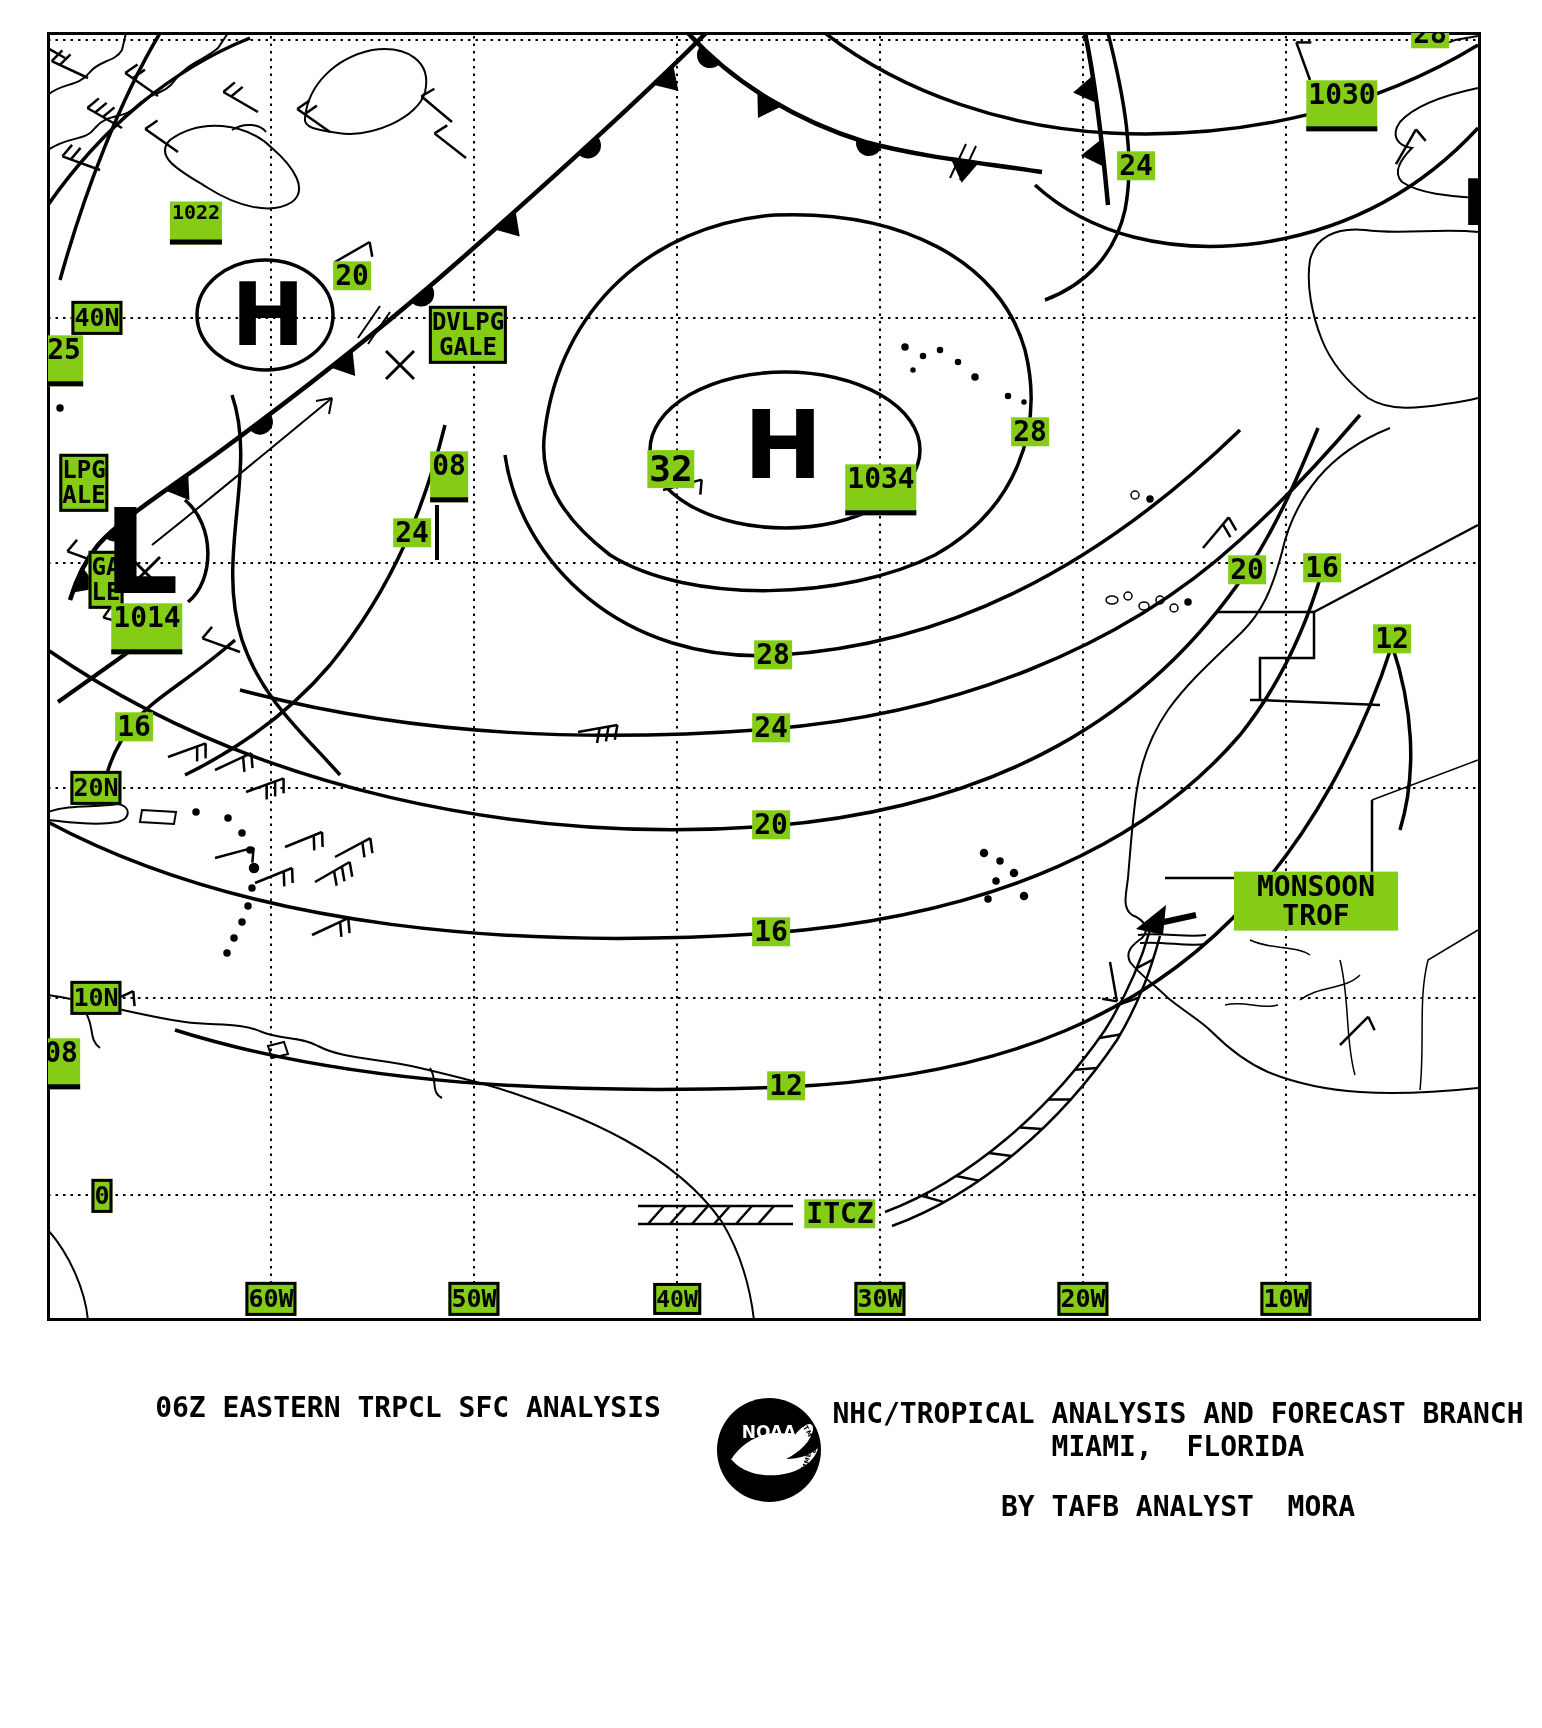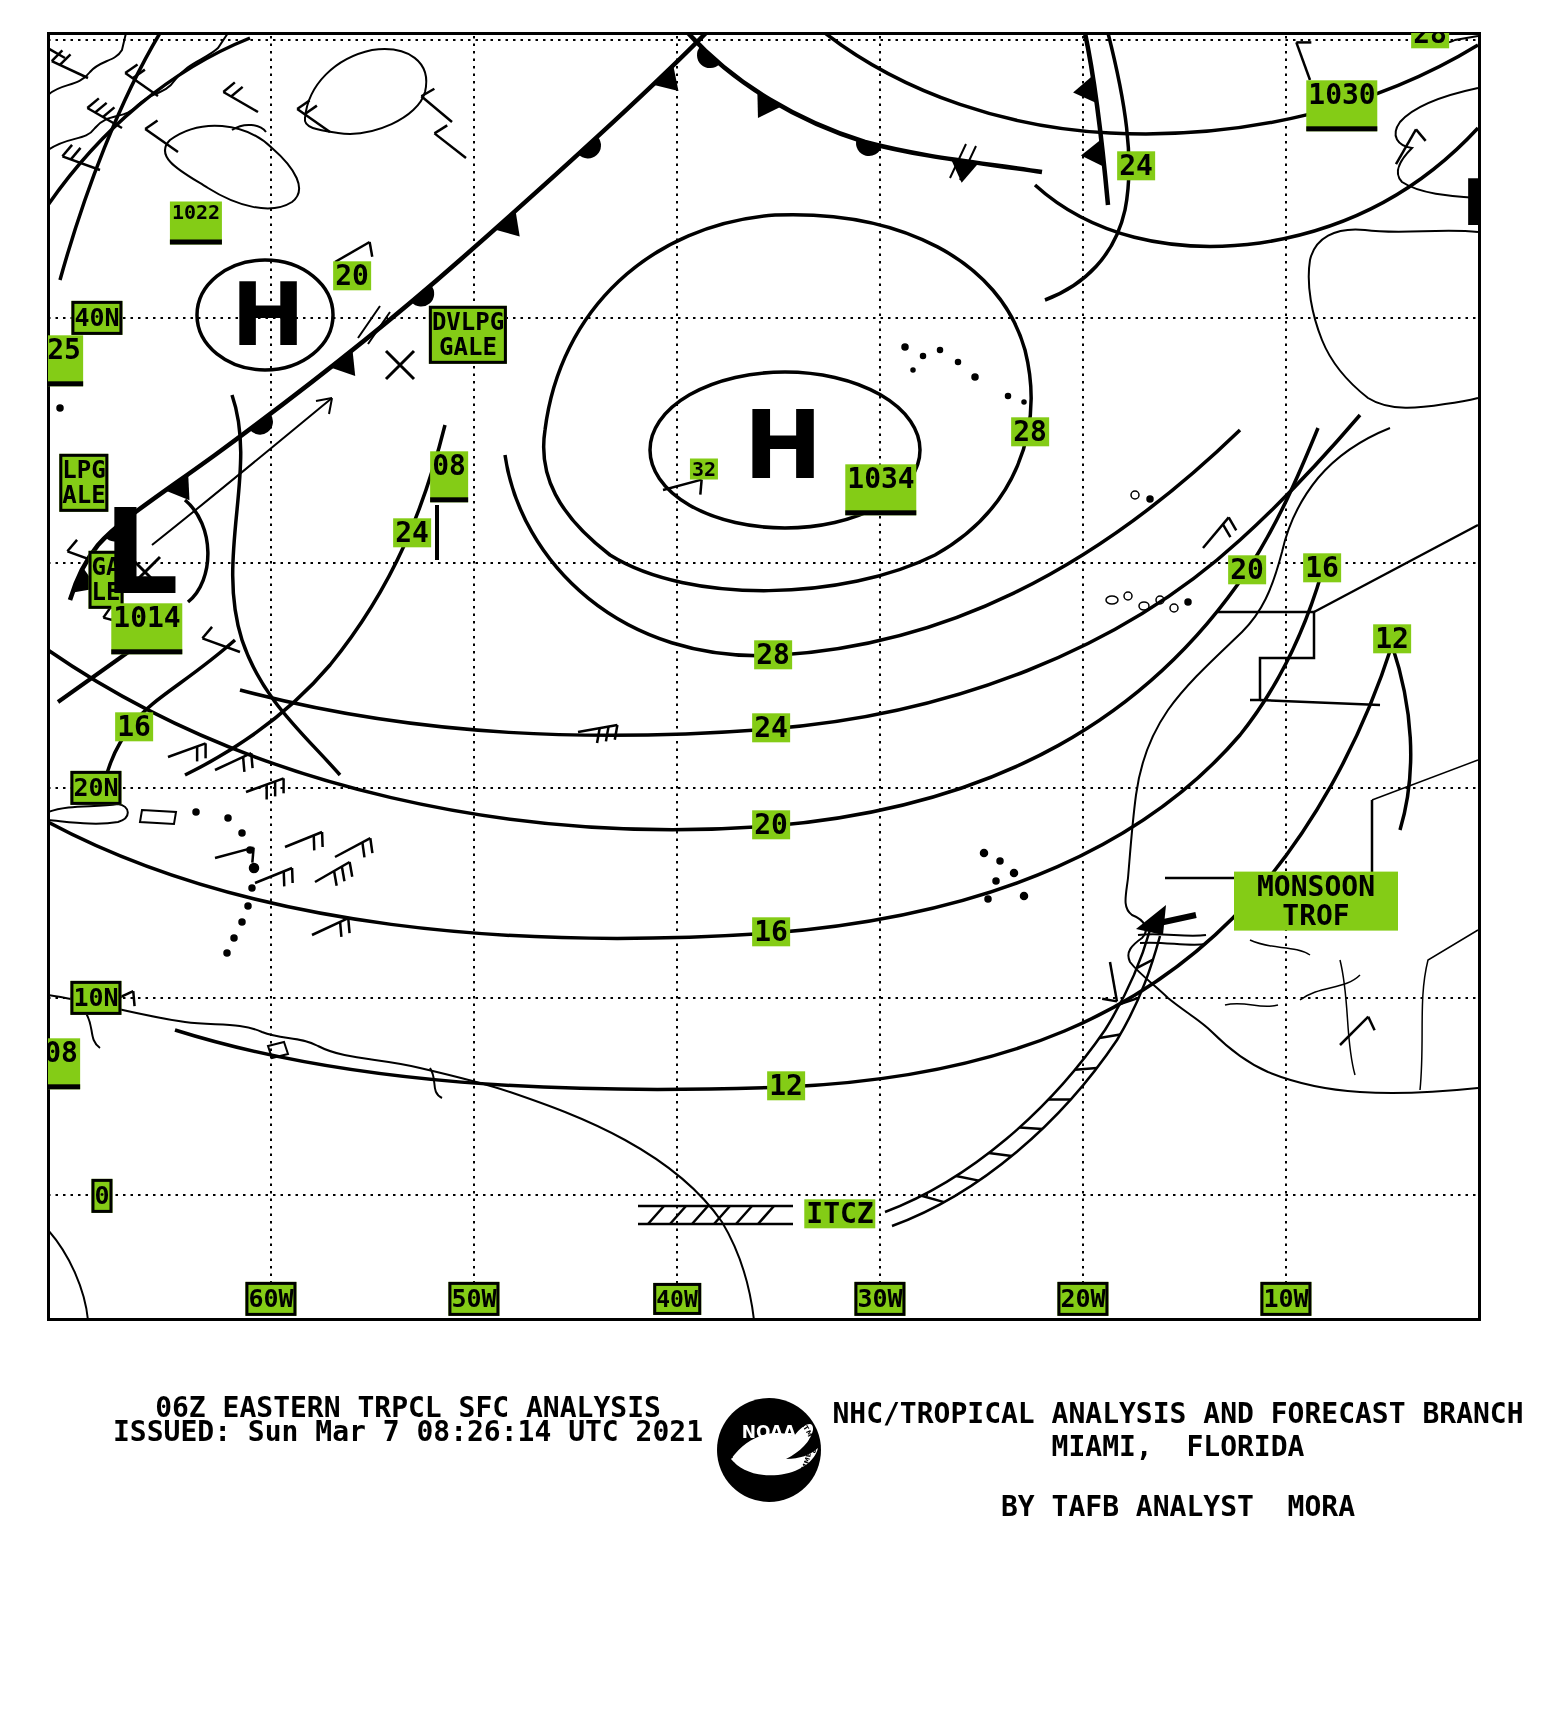--- a/index.html
+++ b/index.html
@@ -310,21 +310,21 @@
       <div class="lbl boxed" style="left: 420px; top: 302px; font-size: 24px;">DVLPG
 GALE</div>
       <div class="lbl boxed" style="left: 36px; top: 450px; font-size: 24px;">LPG
 ALE</div>
       <div class="lbl boxed" style="left: 58px; top: 547px; font-size: 24px;">GA
 LE</div>
       <div class="lbl letter" style="left: 93px; top: 523px; font-size: 118px;">L</div>
       <div class="lbl underlined" style="left: 99px; top: 596px; font-size: 28px;">1014</div>
       <div class="lbl underlined" style="left: 401px; top: 444px; font-size: 28px;">08</div>
       <div class="lbl plain" style="left: 364px; top: 500px; font-size: 28px;">24</div>
-      <div class="lbl plain" style="left: 656px; top: 436px; font-size: 20px;">32</div>
+      <div class="lbl plain" style="left: 623px; top: 436px; font-size: 36px;">32</div>
       <div class="lbl letter" style="left: 735px; top: 416px; font-size: 94px;">H</div>
       <div class="lbl underlined" style="left: 833px; top: 457px; font-size: 28px;">1034</div>
       <div class="lbl plain" style="left: 982px; top: 399px; font-size: 28px;">28</div>
       <div class="lbl plain" style="left: 1382px; top: 1px; font-size: 28px;">28</div>
       <div class="lbl underlined" style="left: 1294px; top: 73px; font-size: 28px;">1030</div>
       <div class="lbl plain" style="left: 1088px; top: 133px; font-size: 28px;">24</div>
       <div class="lbl letter" style="left: 1441px; top: 173px; font-size: 64px;">H</div>
       <div class="lbl plain" style="left: 1199px; top: 537px; font-size: 28px;">20</div>
       <div class="lbl plain" style="left: 1274px; top: 535px; font-size: 28px;">16</div>
       <div class="lbl plain" style="left: 1344px; top: 606px; font-size: 28px;">12</div>
@@ -343,18 +343,17 @@
       <div class="lbl boxed" style="left: 223px; top: 1266px; font-size: 25px;">60W</div>
       <div class="lbl boxed" style="left: 426px; top: 1266px; font-size: 25px;">50W</div>
       <div class="lbl boxed" style="left: 629px; top: 1266px; font-size: 23px;">40W</div>
       <div class="lbl boxed" style="left: 832px; top: 1266px; font-size: 25px;">30W</div>
       <div class="lbl boxed" style="left: 1035px; top: 1266px; font-size: 25px;">20W</div>
       <div class="lbl boxed" style="left: 1238px; top: 1266px; font-size: 25px;">10W</div>
     </div>
 
   <div id="footer-layer">
     <div class="footer-line" style="left:408px;top:1407px;">06Z EASTERN TRPCL SFC ANALYSIS</div>
-    <div class="footer-line" style="left:408px;top:1431px;">ISSUED: Sun Mar 7 08:26:14 UTC 2021</div>
     <div class="footer-line" style="left:1178px;top:1413px;">NHC/TROPICAL ANALYSIS AND FORECAST BRANCH</div>
     <div class="footer-line" style="left:1178px;top:1446px;">MIAMI,  FLORIDA</div>
     <div class="footer-line" style="left:1178px;top:1506px;">BY TAFB ANALYST  MORA</div>
   </div>
 </div>
 
 </body></html>

